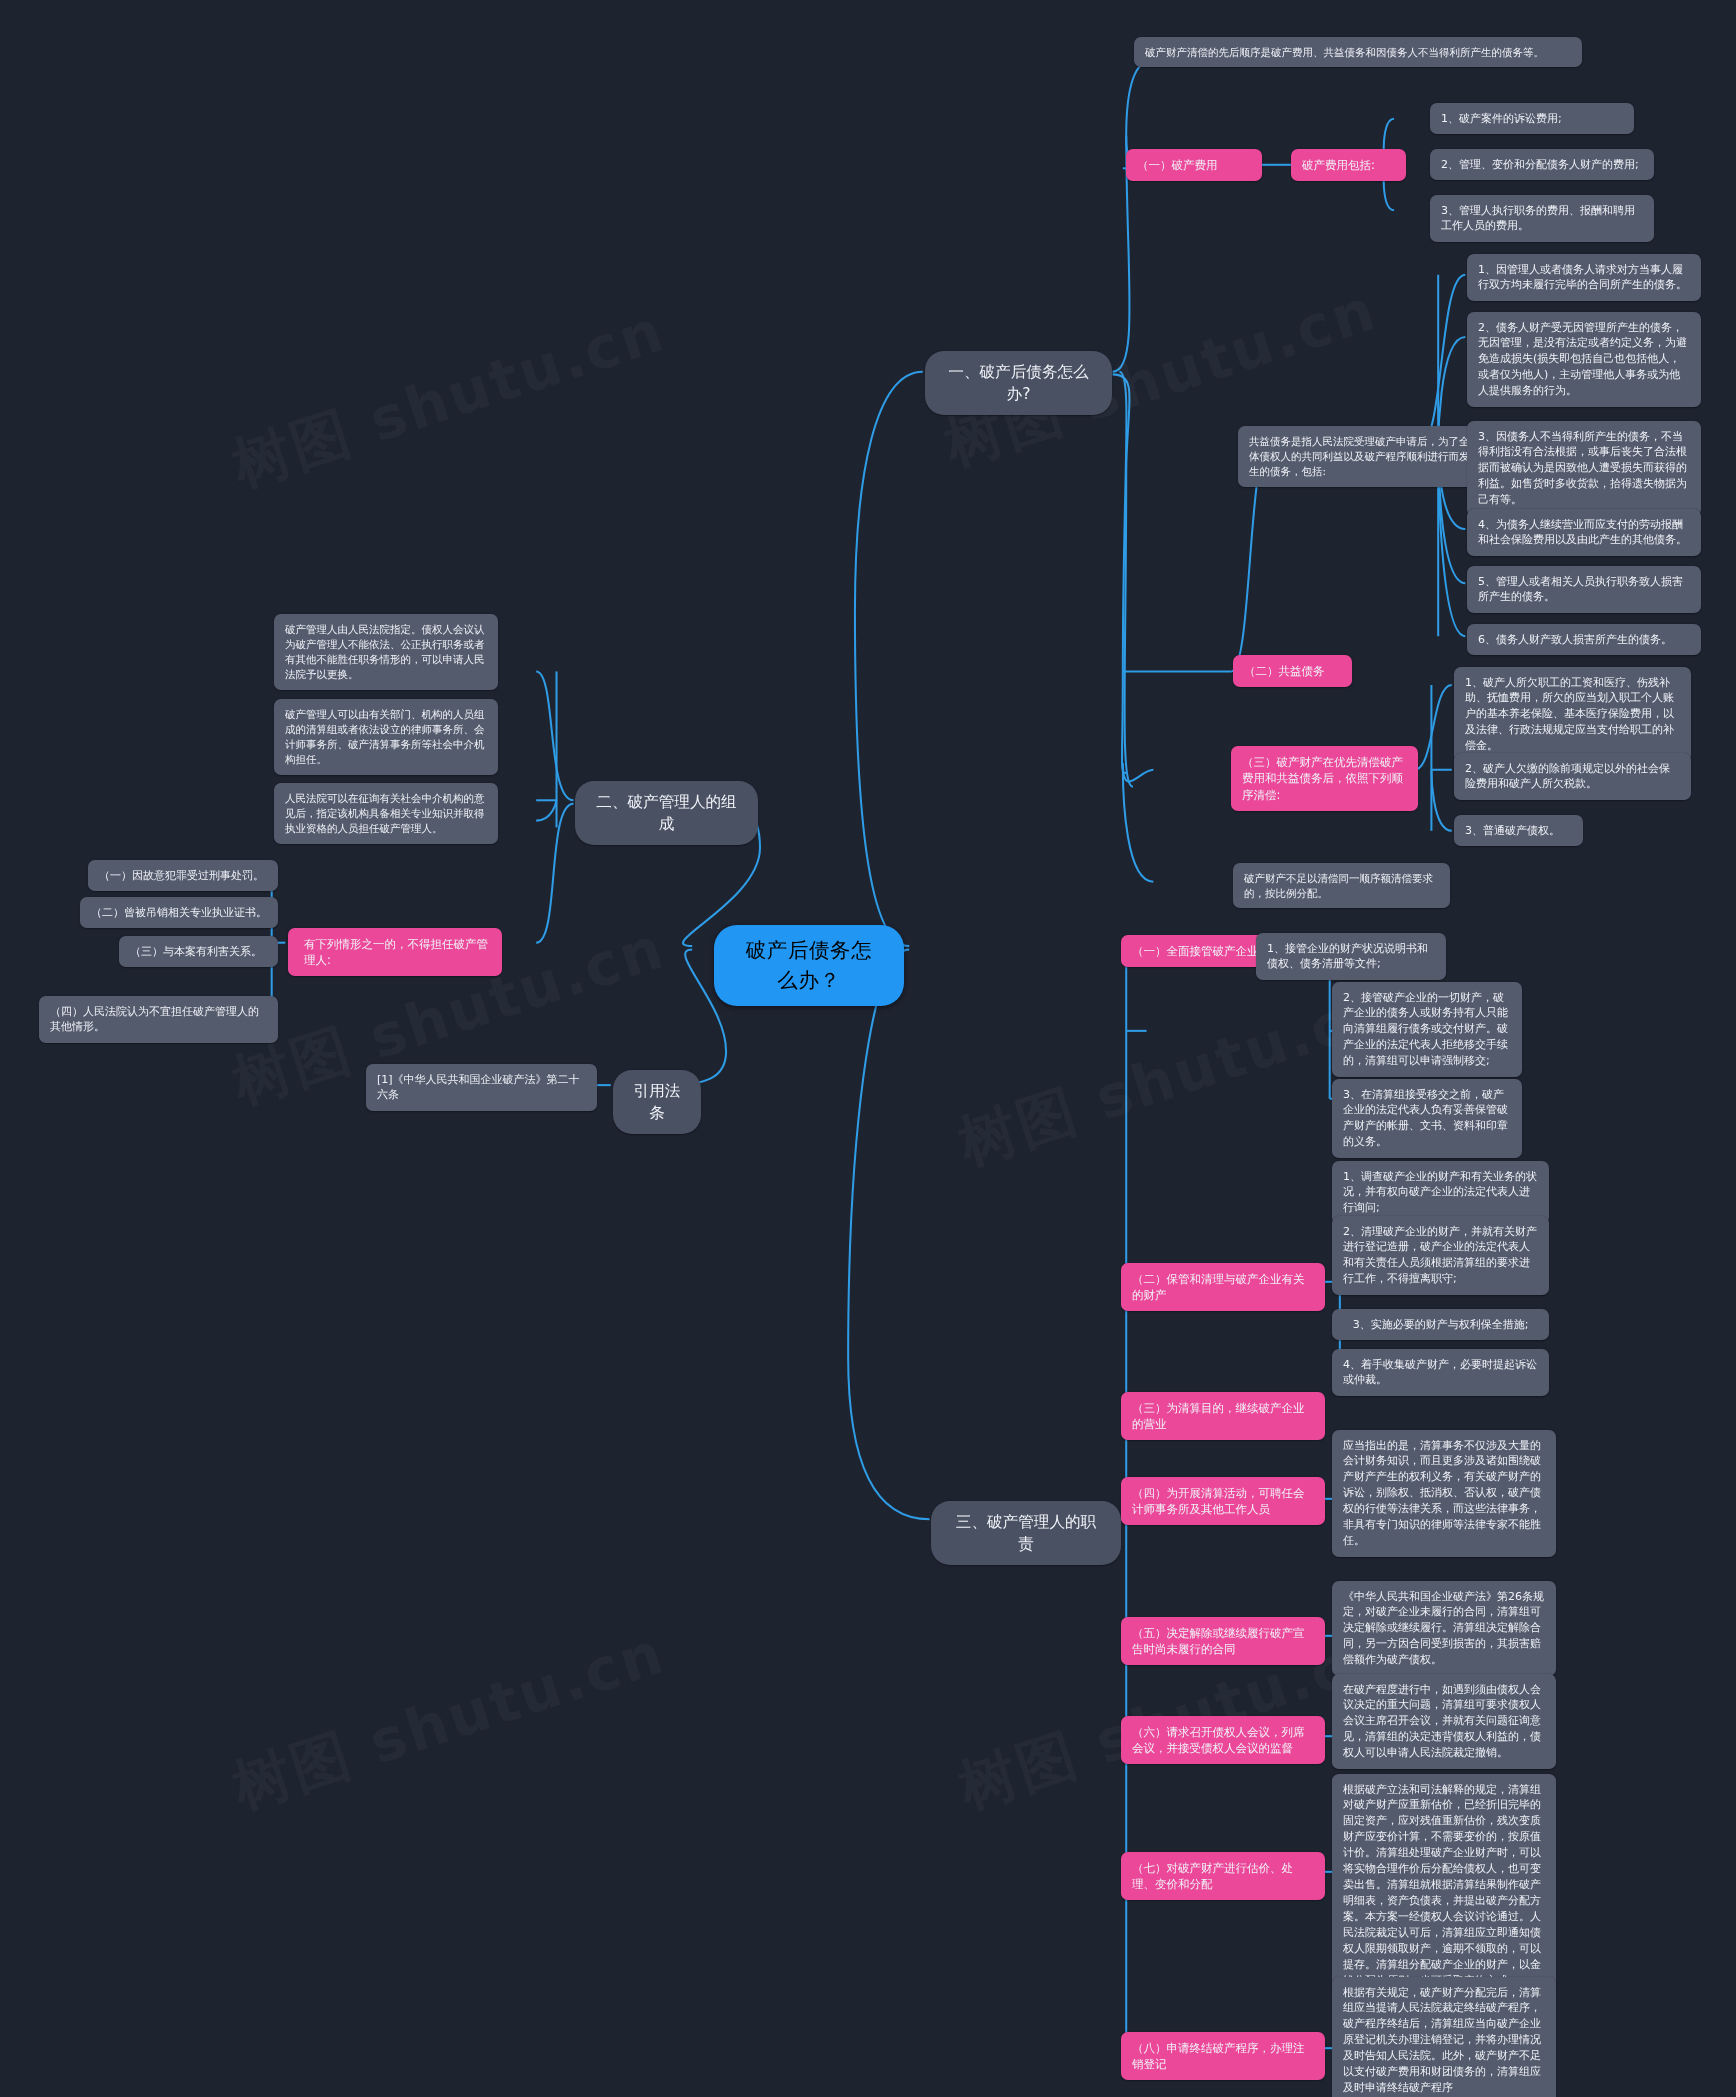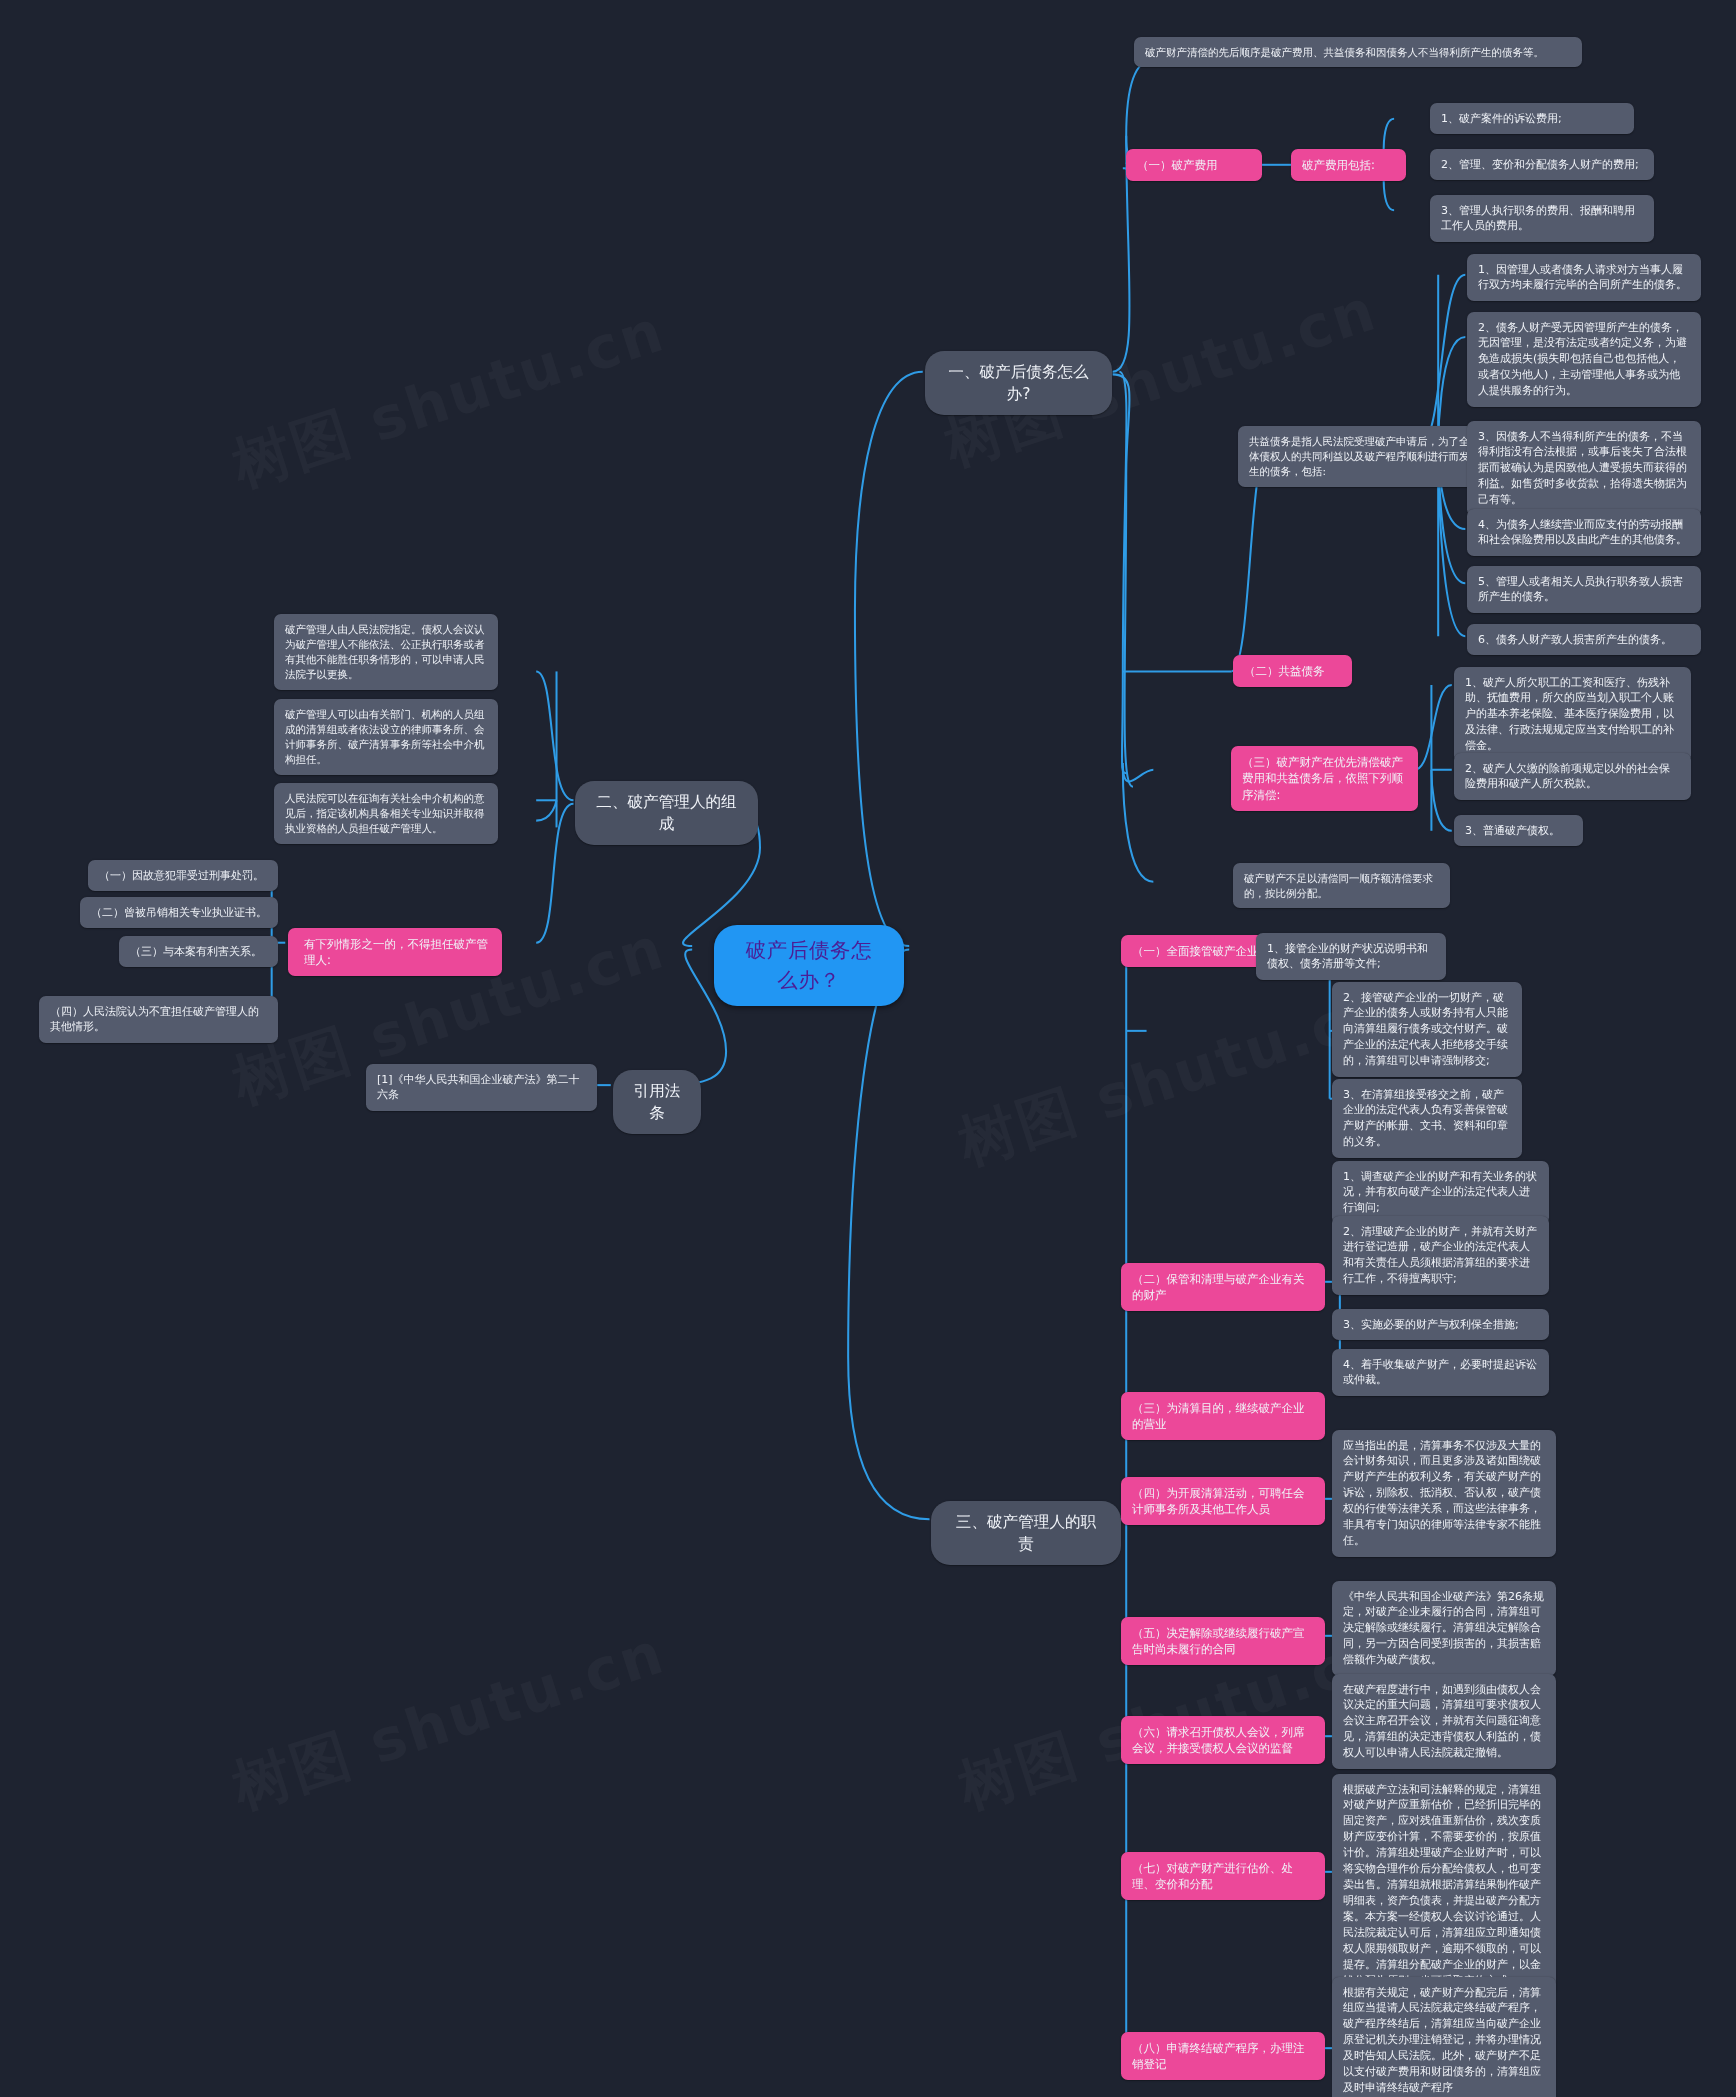--- a/index.html
+++ b/index.html
@@ -17,21 +17,21 @@
   .node{
     position:absolute;box-sizing:border-box;
     background:#4c5365;border-radius:8.1px;
     padding:7.5px 11px;line-height:1.45;
     color:#f0f3f8;
     text-align:left;
     box-shadow:0 0.7px 1.4px rgba(0,0,0,.35);
   }
   .node.root{
     background:#2196f3;border-radius:23px;
-    font-size:20.4px;padding:11px 26px;color:#4c1d95;
+    font-size:20.4px;padding:11px 26px;color:#000000;
     text-align:center;letter-spacing:0.7px;
     box-shadow:0 1.4px 5.4px rgba(0,0,0,.45);
   }
   .node.main{
     background:#4a5162;border-radius:19px;
     font-size:15.6px;padding:9.5px 19px;text-align:center;
   }
   .node.l2{ background:#ec4899;font-size:11.5px;border-radius:6.8px;}
   .node.l3{ background:#545b6d;font-size:11px;border-radius:6.8px;}
   .node.note{ background:#545b6d;font-size:10.5px;border-radius:6.8px;}
@@ -196,21 +196,21 @@
   <div class="node main" style="left:931px;top:1501px;width:190px;">三、破产管理人的职责</div>
 
   <div class="node l2" style="left:1121px;top:935px;width:204px;">（一）全面接管破产企业</div>
   <div class="node l3" style="left:1256px;top:933px;width:190px;">1、接管企业的财产状况说明书和债权、债务清册等文件;</div>
   <div class="node l3" style="left:1332px;top:982px;width:190px;">2、接管破产企业的一切财产，破产企业的债务人或财务持有人只能向清算组履行债务或交付财产。破产企业的法定代表人拒绝移交手续的，清算组可以申请强制移交;</div>
   <div class="node l3" style="left:1332px;top:1079px;width:190px;">3、在清算组接受移交之前，破产企业的法定代表人负有妥善保管破产财产的帐册、文书、资料和印章的义务。</div>
 
   <div class="node l2" style="left:1121px;top:1263px;width:204px;">（二）保管和清理与破产企业有关的财产</div>
   <div class="node l3" style="left:1332px;top:1161px;width:217px;">1、调查破产企业的财产和有关业务的状况，并有权向破产企业的法定代表人进行询问;</div>
   <div class="node l3" style="left:1332px;top:1216px;width:217px;">2、清理破产企业的财产，并就有关财产进行登记造册，破产企业的法定代表人和有关责任人员须根据清算组的要求进行工作，不得擅离职守;</div>
-  <div class="node l3" style="left:1332px;top:1309px;width:217px;">3、实施必要的财产与权利保全措施;</div>
+  <div class="node l3" style="left:1332px;top:1309px;width:217px;text-align:center;">3、实施必要的财产与权利保全措施;</div>
   <div class="node l3" style="left:1332px;top:1349px;width:217px;">4、着手收集破产财产，必要时提起诉讼或仲裁。</div>
 
   <div class="node l2" style="left:1121px;top:1392px;width:204px;">（三）为清算目的，继续破产企业的营业</div>
 
   <div class="node l2" style="left:1121px;top:1477px;width:204px;">（四）为开展清算活动，可聘任会计师事务所及其他工作人员</div>
   <div class="node l3" style="left:1332px;top:1430px;width:224px;">应当指出的是，清算事务不仅涉及大量的会计财务知识，而且更多涉及诸如围绕破产财产产生的权利义务，有关破产财产的诉讼，别除权、抵消权、否认权，破产债权的行使等法律关系，而这些法律事务，非具有专门知识的律师等法律专家不能胜任。</div>
 
   <div class="node l2" style="left:1121px;top:1617px;width:204px;">（五）决定解除或继续履行破产宣告时尚未履行的合同</div>
   <div class="node l3" style="left:1332px;top:1581px;width:224px;">《中华人民共和国企业破产法》第26条规定，对破产企业未履行的合同，清算组可决定解除或继续履行。清算组决定解除合同，另一方因合同受到损害的，其损害赔偿额作为破产债权。</div>
 

